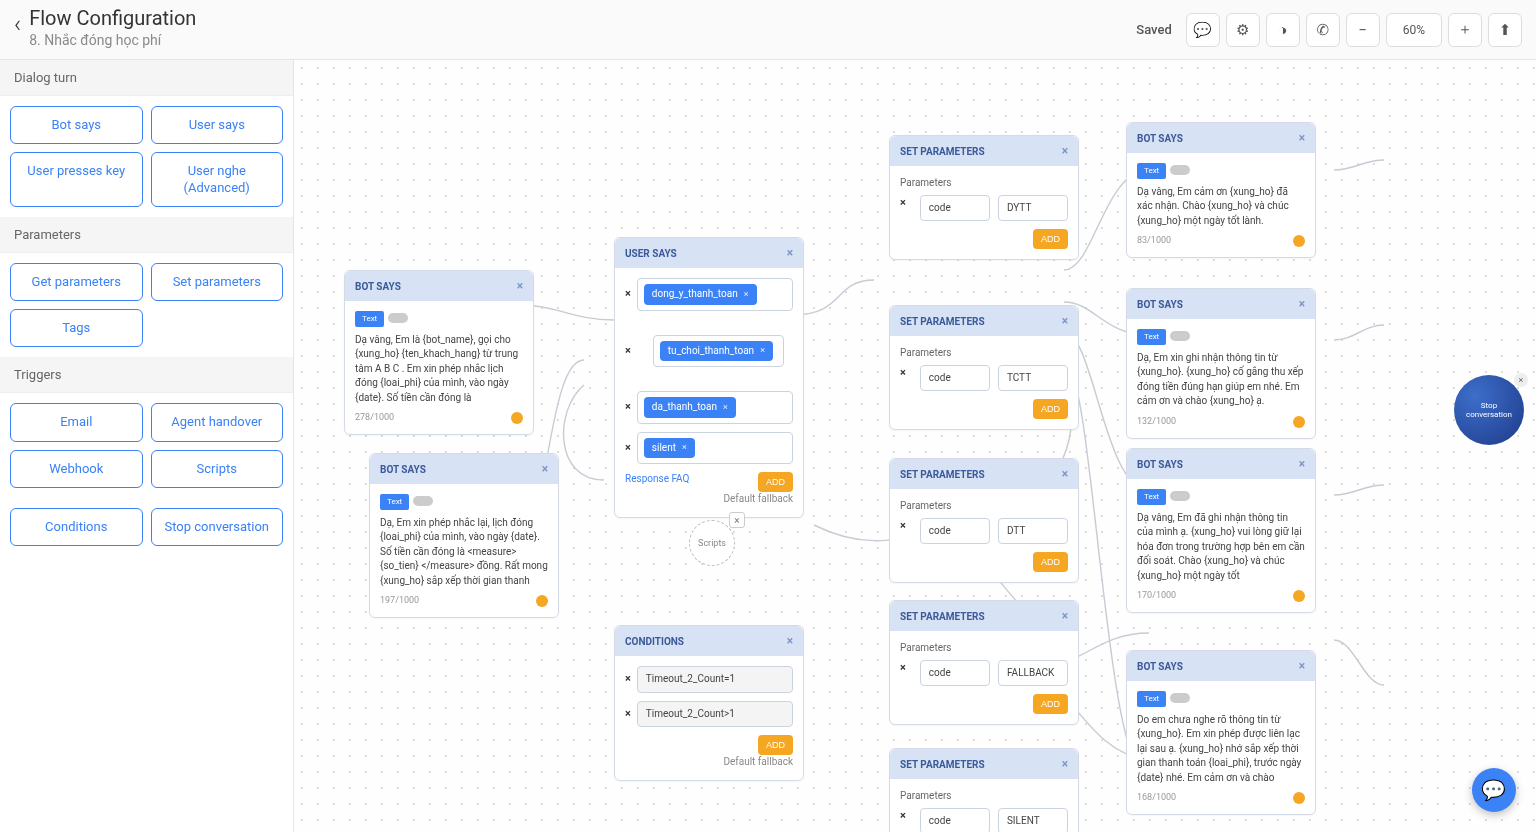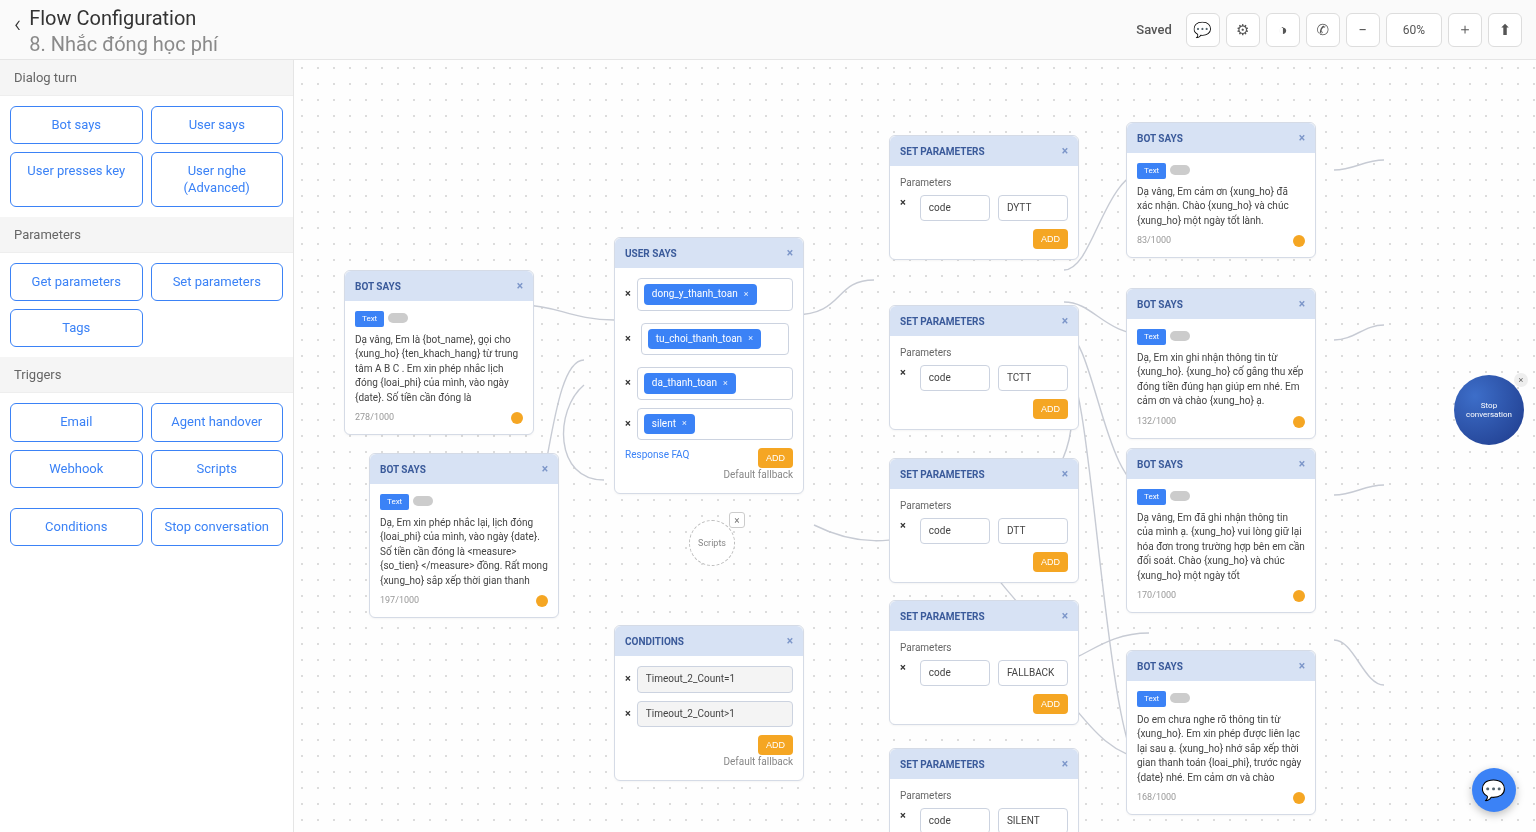--- a/index.html
+++ b/index.html
@@ -2,21 +2,21 @@
 <html><head>
 <meta charset="utf-8">
 <style>
   html,body{margin:0;padding:0;font-family:-apple-system,BlinkMacSystemFont,"Segoe UI",Roboto,sans-serif;font-size:13px;color:#333;height:100%;box-sizing:border-box}
   *,*:before,*:after{box-sizing:inherit}
   
   .topbar{height:60px;border-bottom:1px solid #e5e5e5;display:flex;align-items:flex-start;padding:6px 14px;background:#fafafa}
   .back-chev{font-size:24px;font-weight:300;margin-right:8px;margin-top:4px;cursor:pointer}
   .titles{display:flex;flex-direction:column}
   .title{font-size:20px;font-weight:400}
-  .subtitle{font-size:20px;color:#8a8a8a;margin-top:2px}
+  .subtitle{font-size:14px;color:#8a8a8a;margin-top:2px}
   .topbar-spacer{flex:1}
   .saved{font-weight:500;color:#555;margin-right:14px;align-self:center}
   .icon-row{display:flex;gap:6px;align-self:center}
   .icon-btn{width:34px;height:34px;border:1px solid #ddd;border-radius:6px;display:flex;align-items:center;justify-content:center;background:#fff;cursor:pointer;font-size:15px;color:#555}
   .zoom-label{min-width:46px;width:auto;padding:0 16px;font-size:12px;font-weight:400}
   
   .body{display:flex;height:calc(100% - 60px)}
   .sidebar{width:294px;border-right:1px solid #e5e5e5;background:#fff;overflow-y:auto}
   .section-head{padding:10px 14px;color:#666;background:#f5f5f5;border-bottom:1px solid #eee}
   .btn-grid{display:grid;grid-template-columns:1fr 1fr;gap:8px;padding:10px}
@@ -163,21 +163,21 @@
             <span class="row-x">×</span>
             <div class="input-box" style="flex:1;margin:0">
               <span class="pill">
                 <span>dong_y_thanh_toan</span>
                 <span class="px">×</span>
               </span>
             </div>
           </div>
         <div style="display:flex;align-items:center;margin-bottom:8px">
             <span class="row-x">×</span>
-            <div class="input-box" style="flex:1;margin:4px">
+            <div class="input-box" style="flex:1;margin:16px">
               <span class="pill">
                 <span>tu_choi_thanh_toan</span>
                 <span class="px">×</span>
               </span>
             </div>
           </div>
         <div style="display:flex;align-items:center;margin-bottom:8px">
             <span class="row-x">×</span>
             <div class="input-box" style="flex:1;margin:0">
               <span class="pill">

